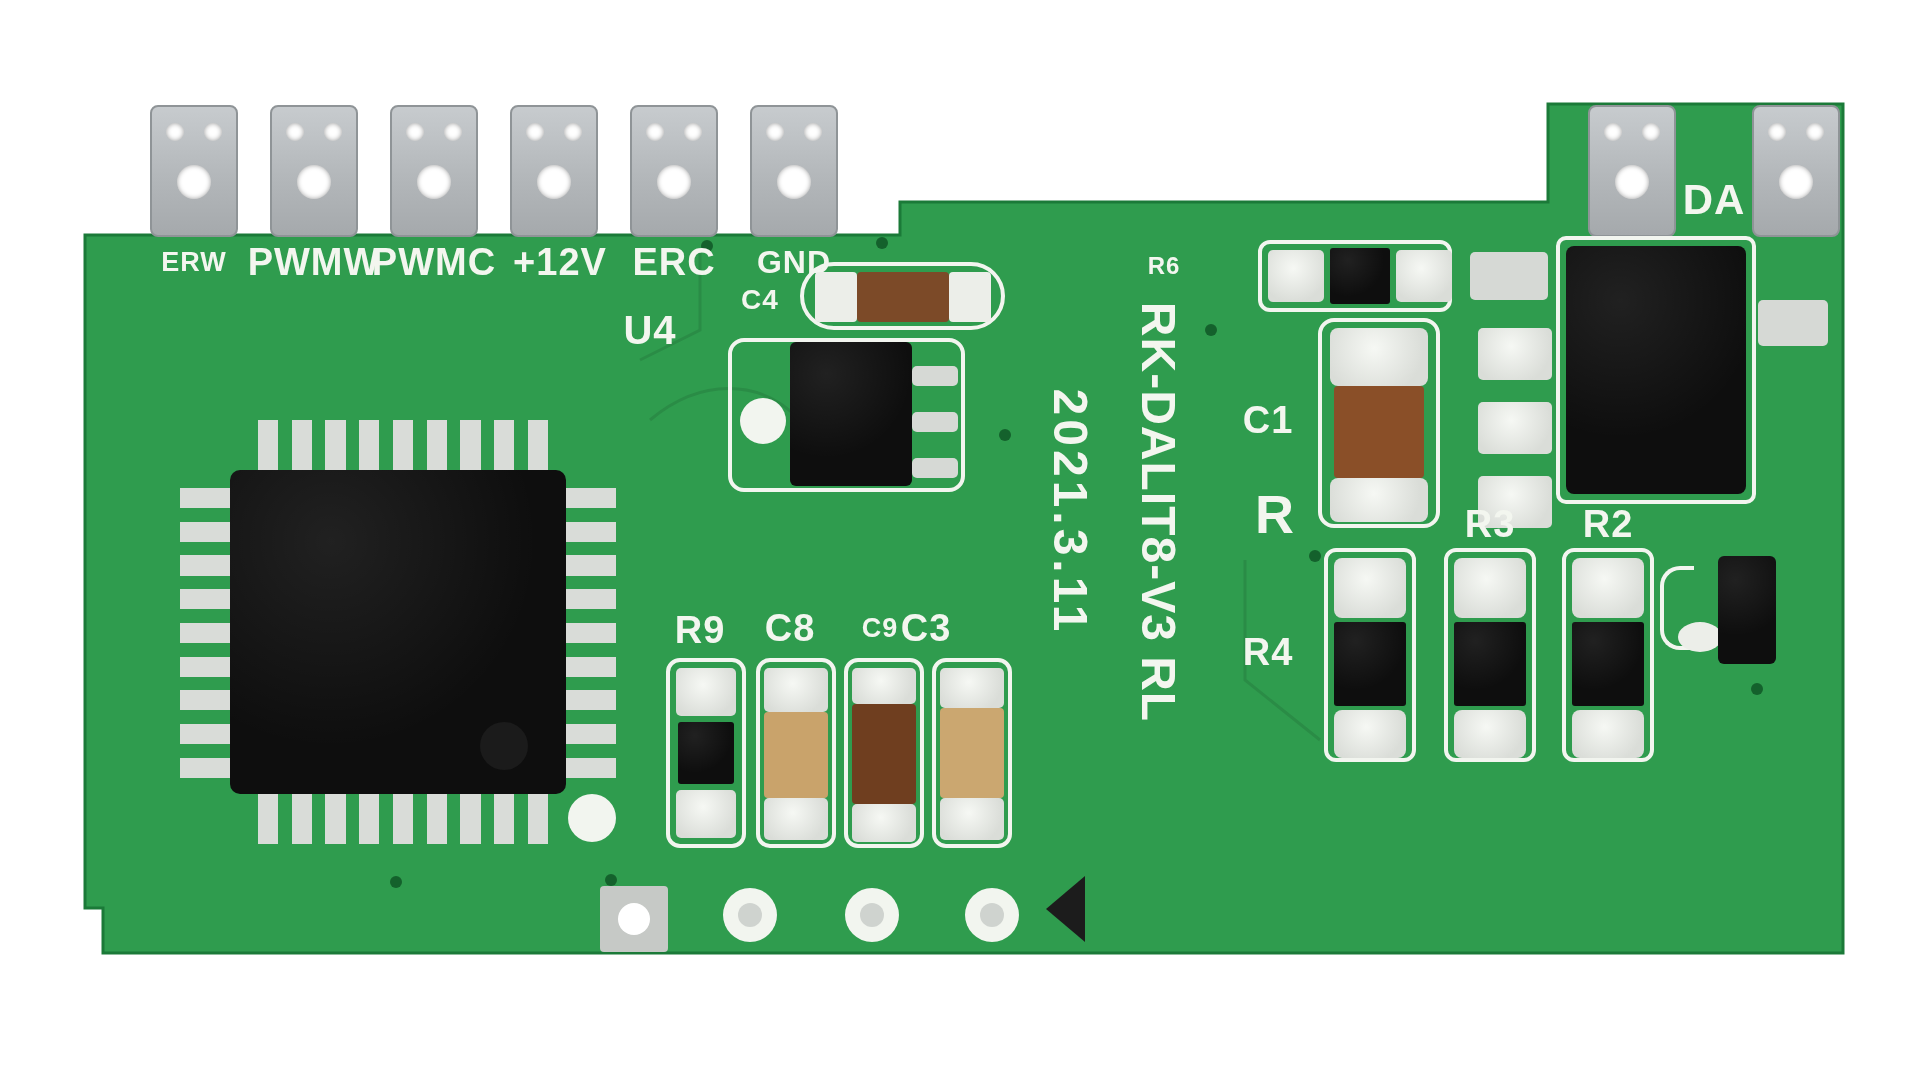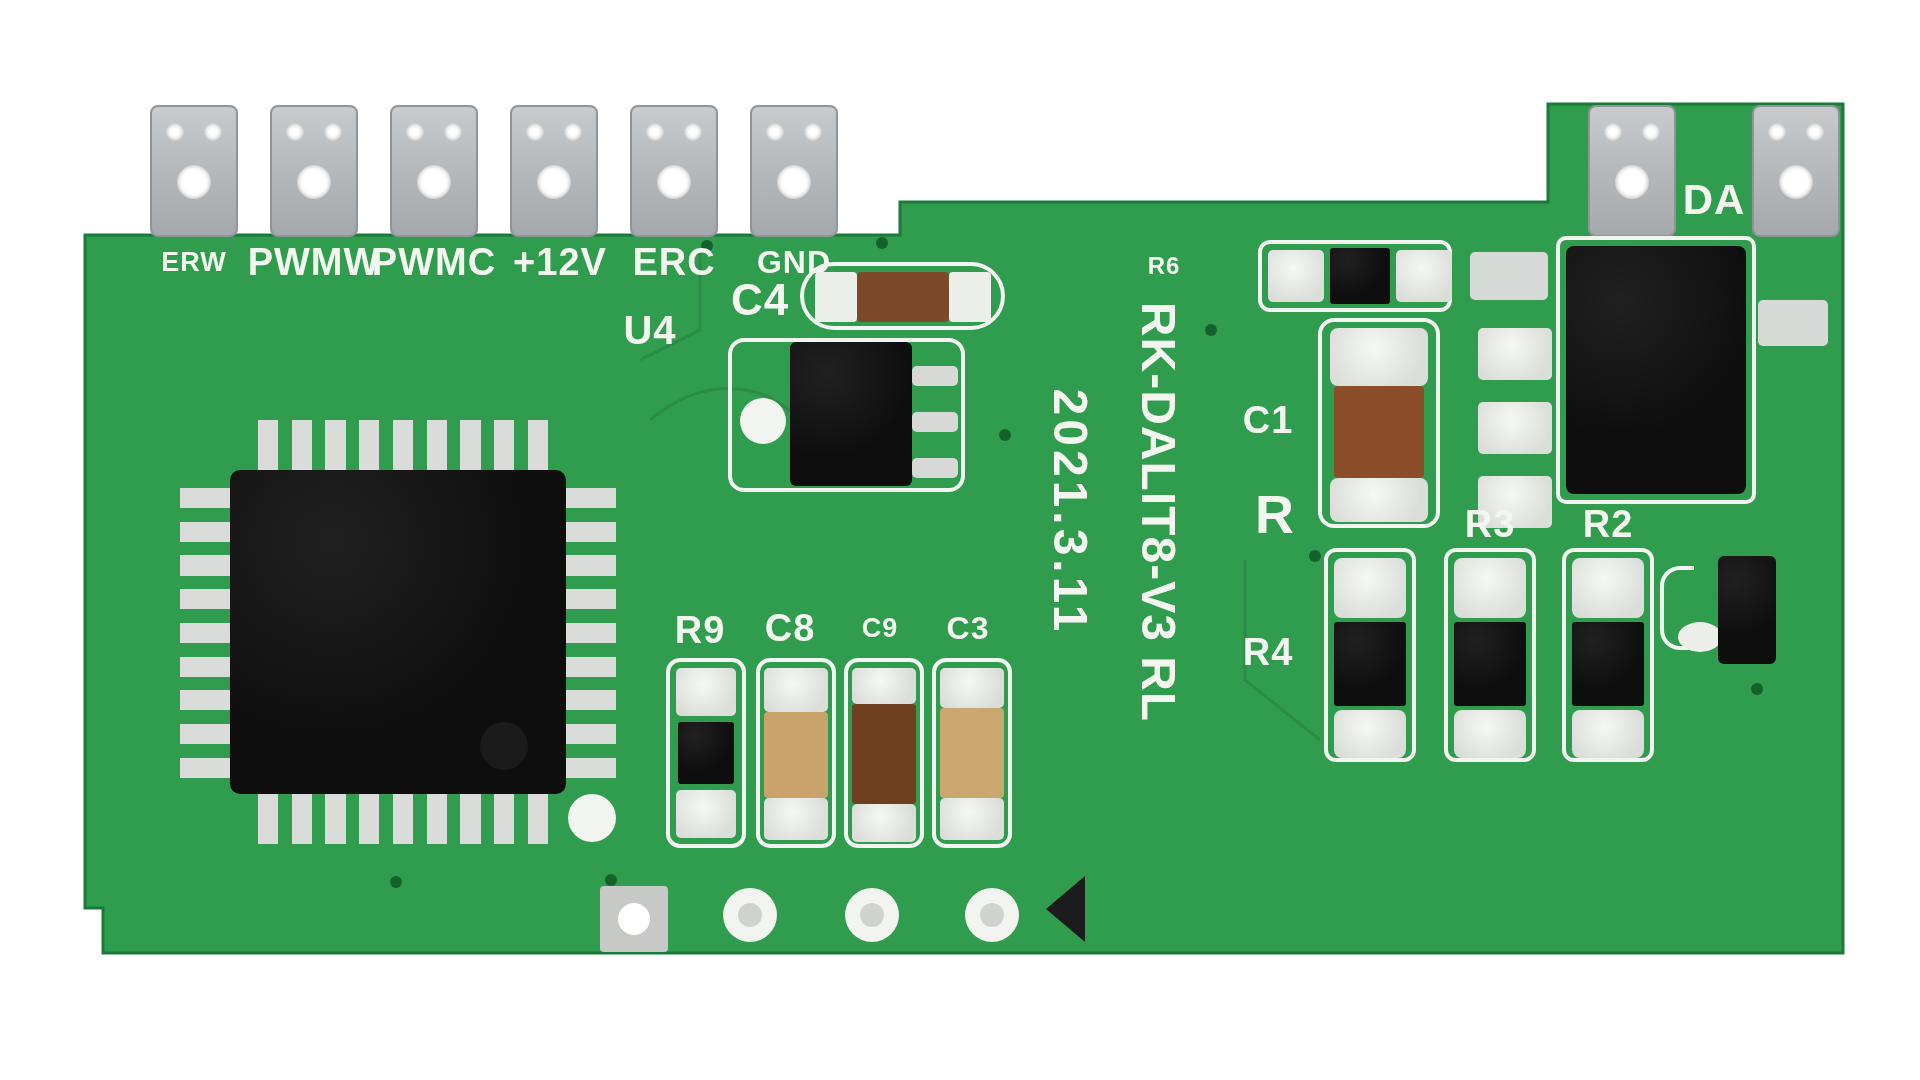--- a/index.html
+++ b/index.html
@@ -129,38 +129,38 @@
 
   <div class="leads-v abs" style="left:180px;top:488px;width:52px;height:290px"></div>
   <div class="leads-v abs" style="left:564px;top:488px;width:52px;height:290px"></div>
   <div class="leads-h abs" style="left:258px;top:420px;width:290px;height:52px"></div>
   <div class="leads-h abs" style="left:258px;top:792px;width:290px;height:52px"></div>
   <div class="chip abs" style="left:230px;top:470px;width:336px;height:324px;border-radius:10px">
     <div class="abs" style="left:250px;top:252px;width:48px;height:48px;border-radius:50%;background:#1b1b1b"></div>
   </div>
 
   <span class="label" style="left:650px;top:330px;font-size:40px">U4</span>
-  <span class="label" style="left:760px;top:300px;font-size:44px">C4</span>
+  <span class="label" style="left:760px;top:300px;font-size:28px">C4</span>
 
   <div class="silk" style="left:800px;top:262px;width:205px;height:68px;border-radius:34px"></div>
   <div class="capbody" style="left:815px;top:272px;width:42px;height:50px;background:#eceee9"></div>
   <div class="capbody" style="left:857px;top:272px;width:92px;height:50px;background:#7c4a28"></div>
   <div class="capbody" style="left:949px;top:272px;width:42px;height:50px;background:#eceee9"></div>
 
   <div class="silk" style="left:728px;top:338px;width:237px;height:154px;border-radius:16px"></div>
   <div class="whitedot" style="left:740px;top:398px;width:46px;height:46px"></div>
   <div class="pad flat" style="left:912px;top:366px;width:46px;height:20px"></div>
   <div class="pad flat" style="left:912px;top:412px;width:46px;height:20px"></div>
   <div class="pad flat" style="left:912px;top:458px;width:46px;height:20px"></div>
   <div class="chip" style="left:790px;top:342px;width:122px;height:144px"></div>
 
   <span class="label" style="left:700px;top:630px;font-size:38px">R9</span>
   <span class="label" style="left:790px;top:628px;font-size:38px">C8</span>
   <span class="label" style="left:880px;top:628px;font-size:27px">C9</span>
-  <span class="label" style="left:968px;top:628px;font-size:32px">C3</span>
+  <span class="label" style="left:926px;top:628px;font-size:38px">C3</span>
 
   <div class="silk" style="left:666px;top:658px;width:80px;height:190px;border-radius:14px"></div>
   <div class="pad" style="left:676px;top:668px;width:60px;height:48px"></div>
   <div class="chip" style="left:678px;top:722px;width:56px;height:62px;border-radius:3px"></div>
   <div class="pad" style="left:676px;top:790px;width:60px;height:48px"></div>
 
   <div class="silk" style="left:756px;top:658px;width:80px;height:190px;border-radius:14px"></div>
   <div class="pad" style="left:764px;top:668px;width:64px;height:44px"></div>
   <div class="capbody" style="left:764px;top:712px;width:64px;height:86px;background:#c9a36b"></div>
   <div class="pad" style="left:764px;top:798px;width:64px;height:42px"></div>

